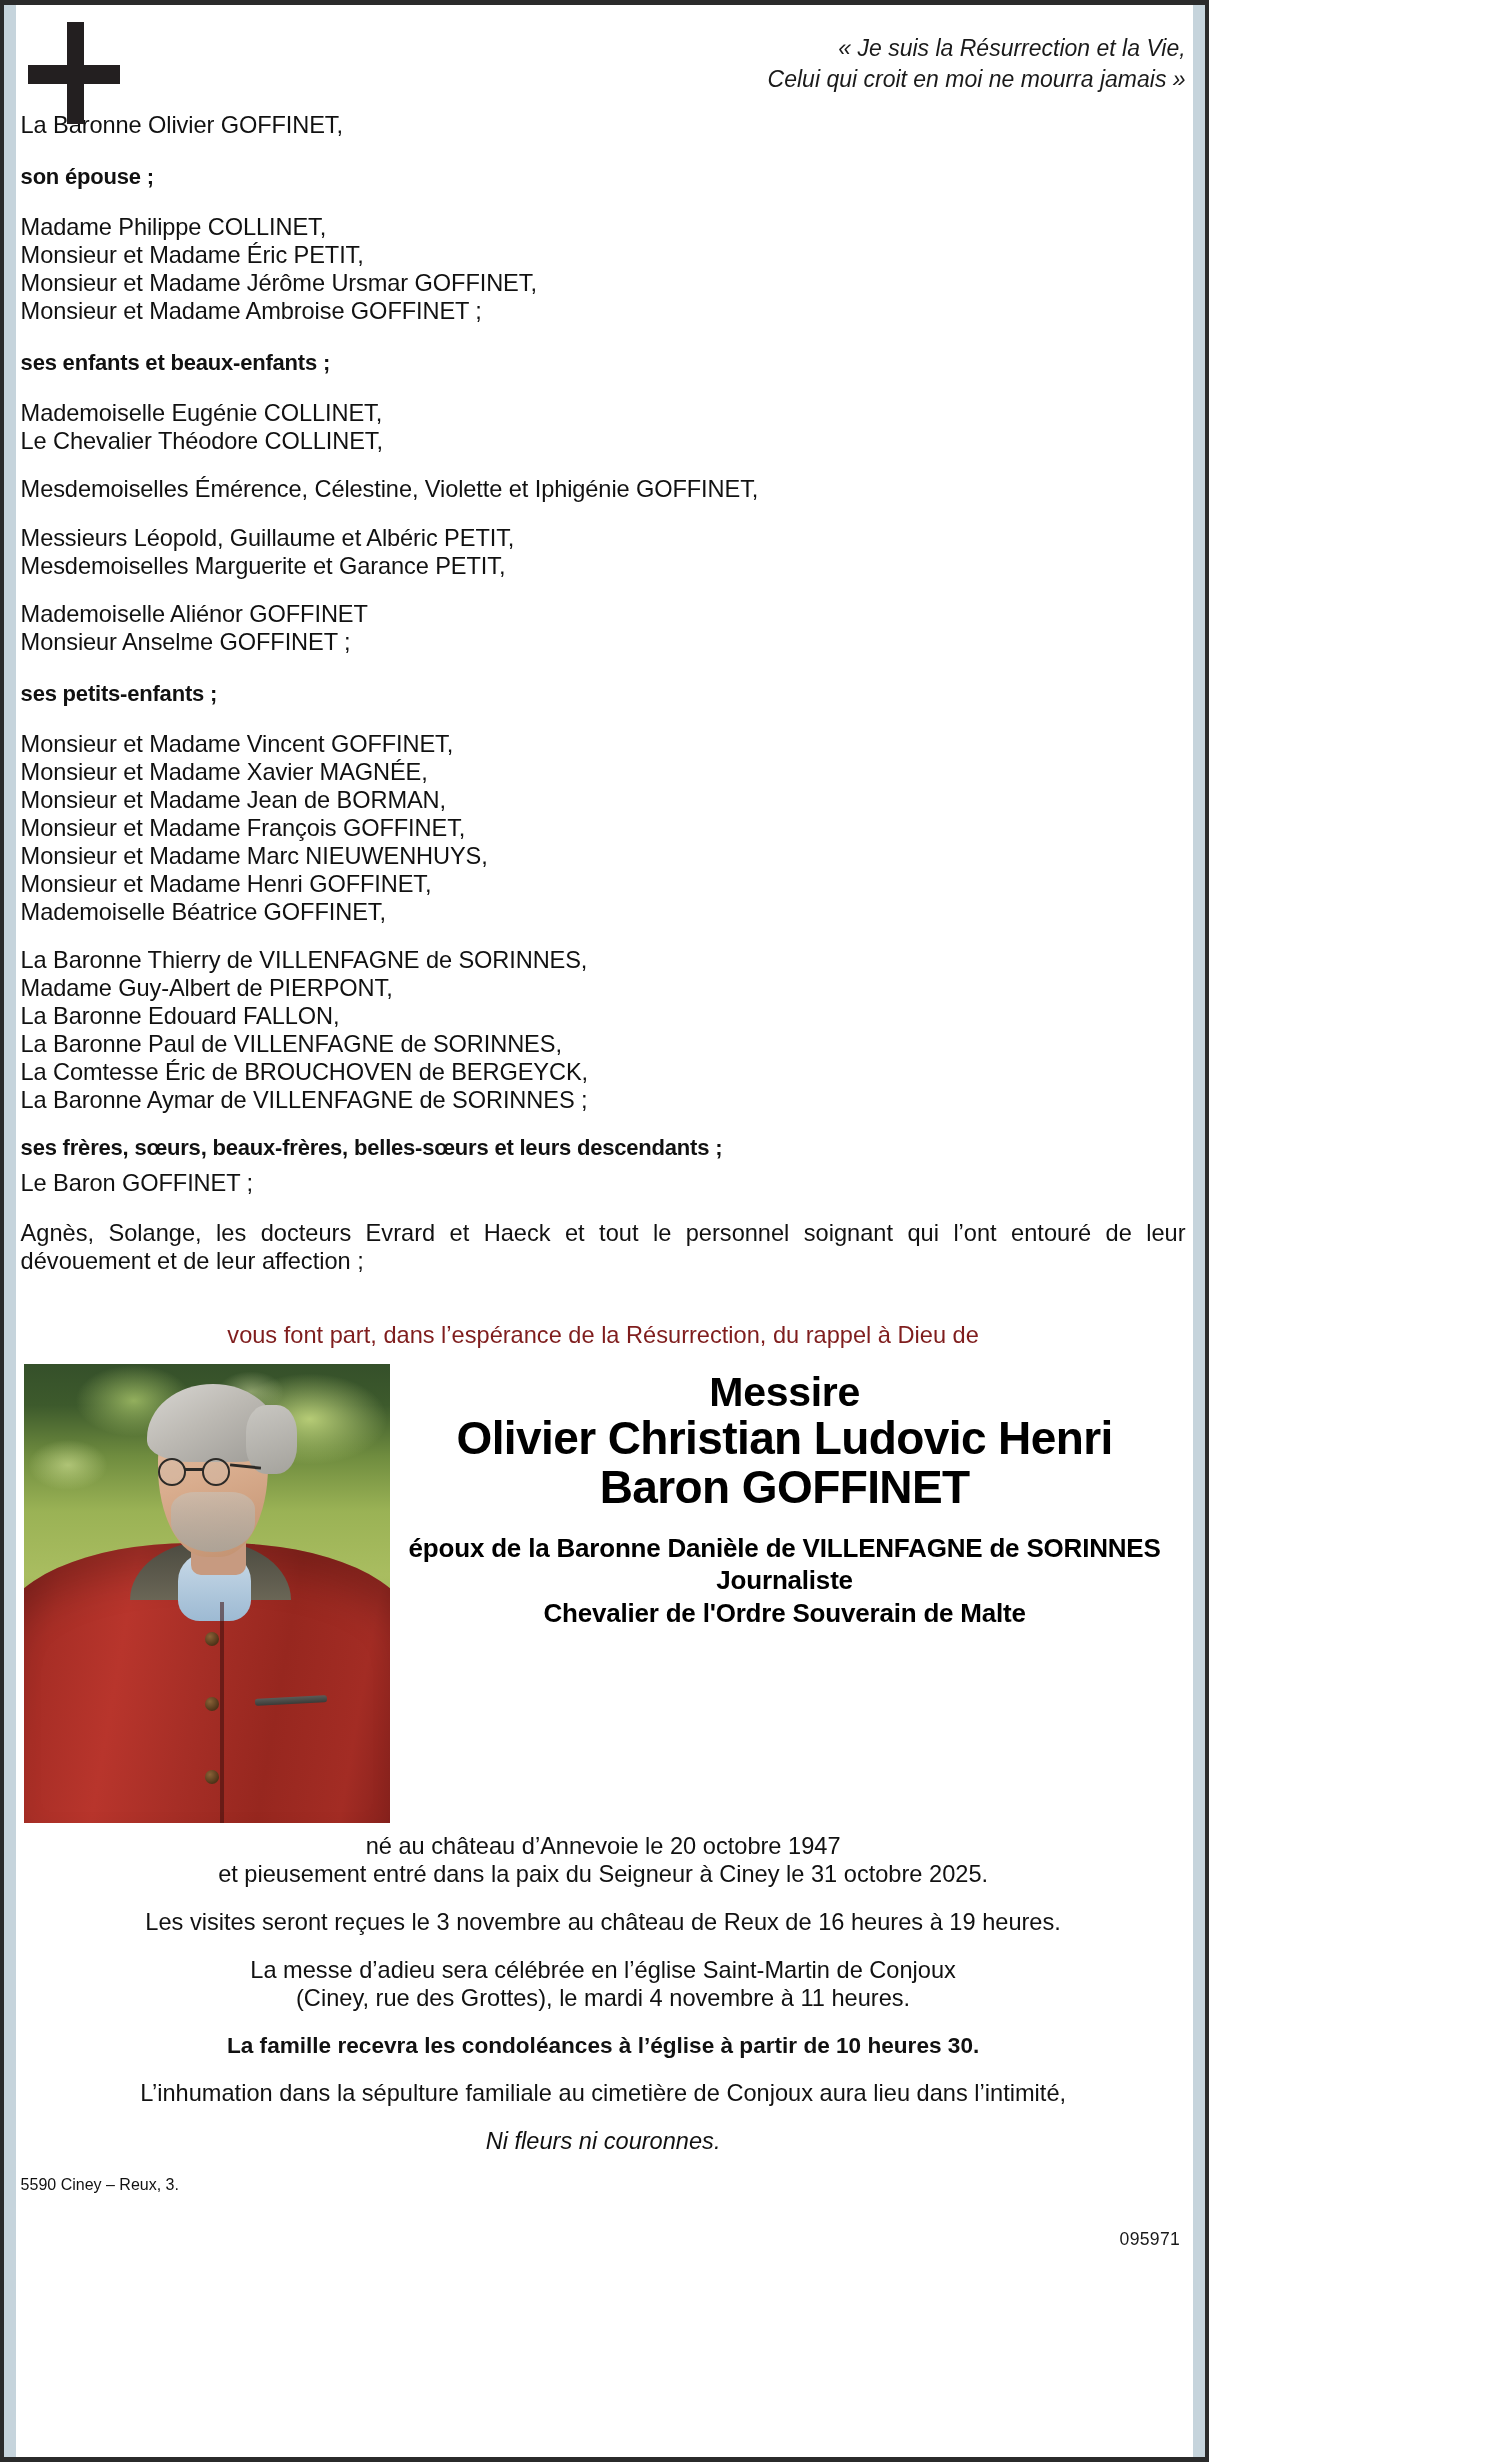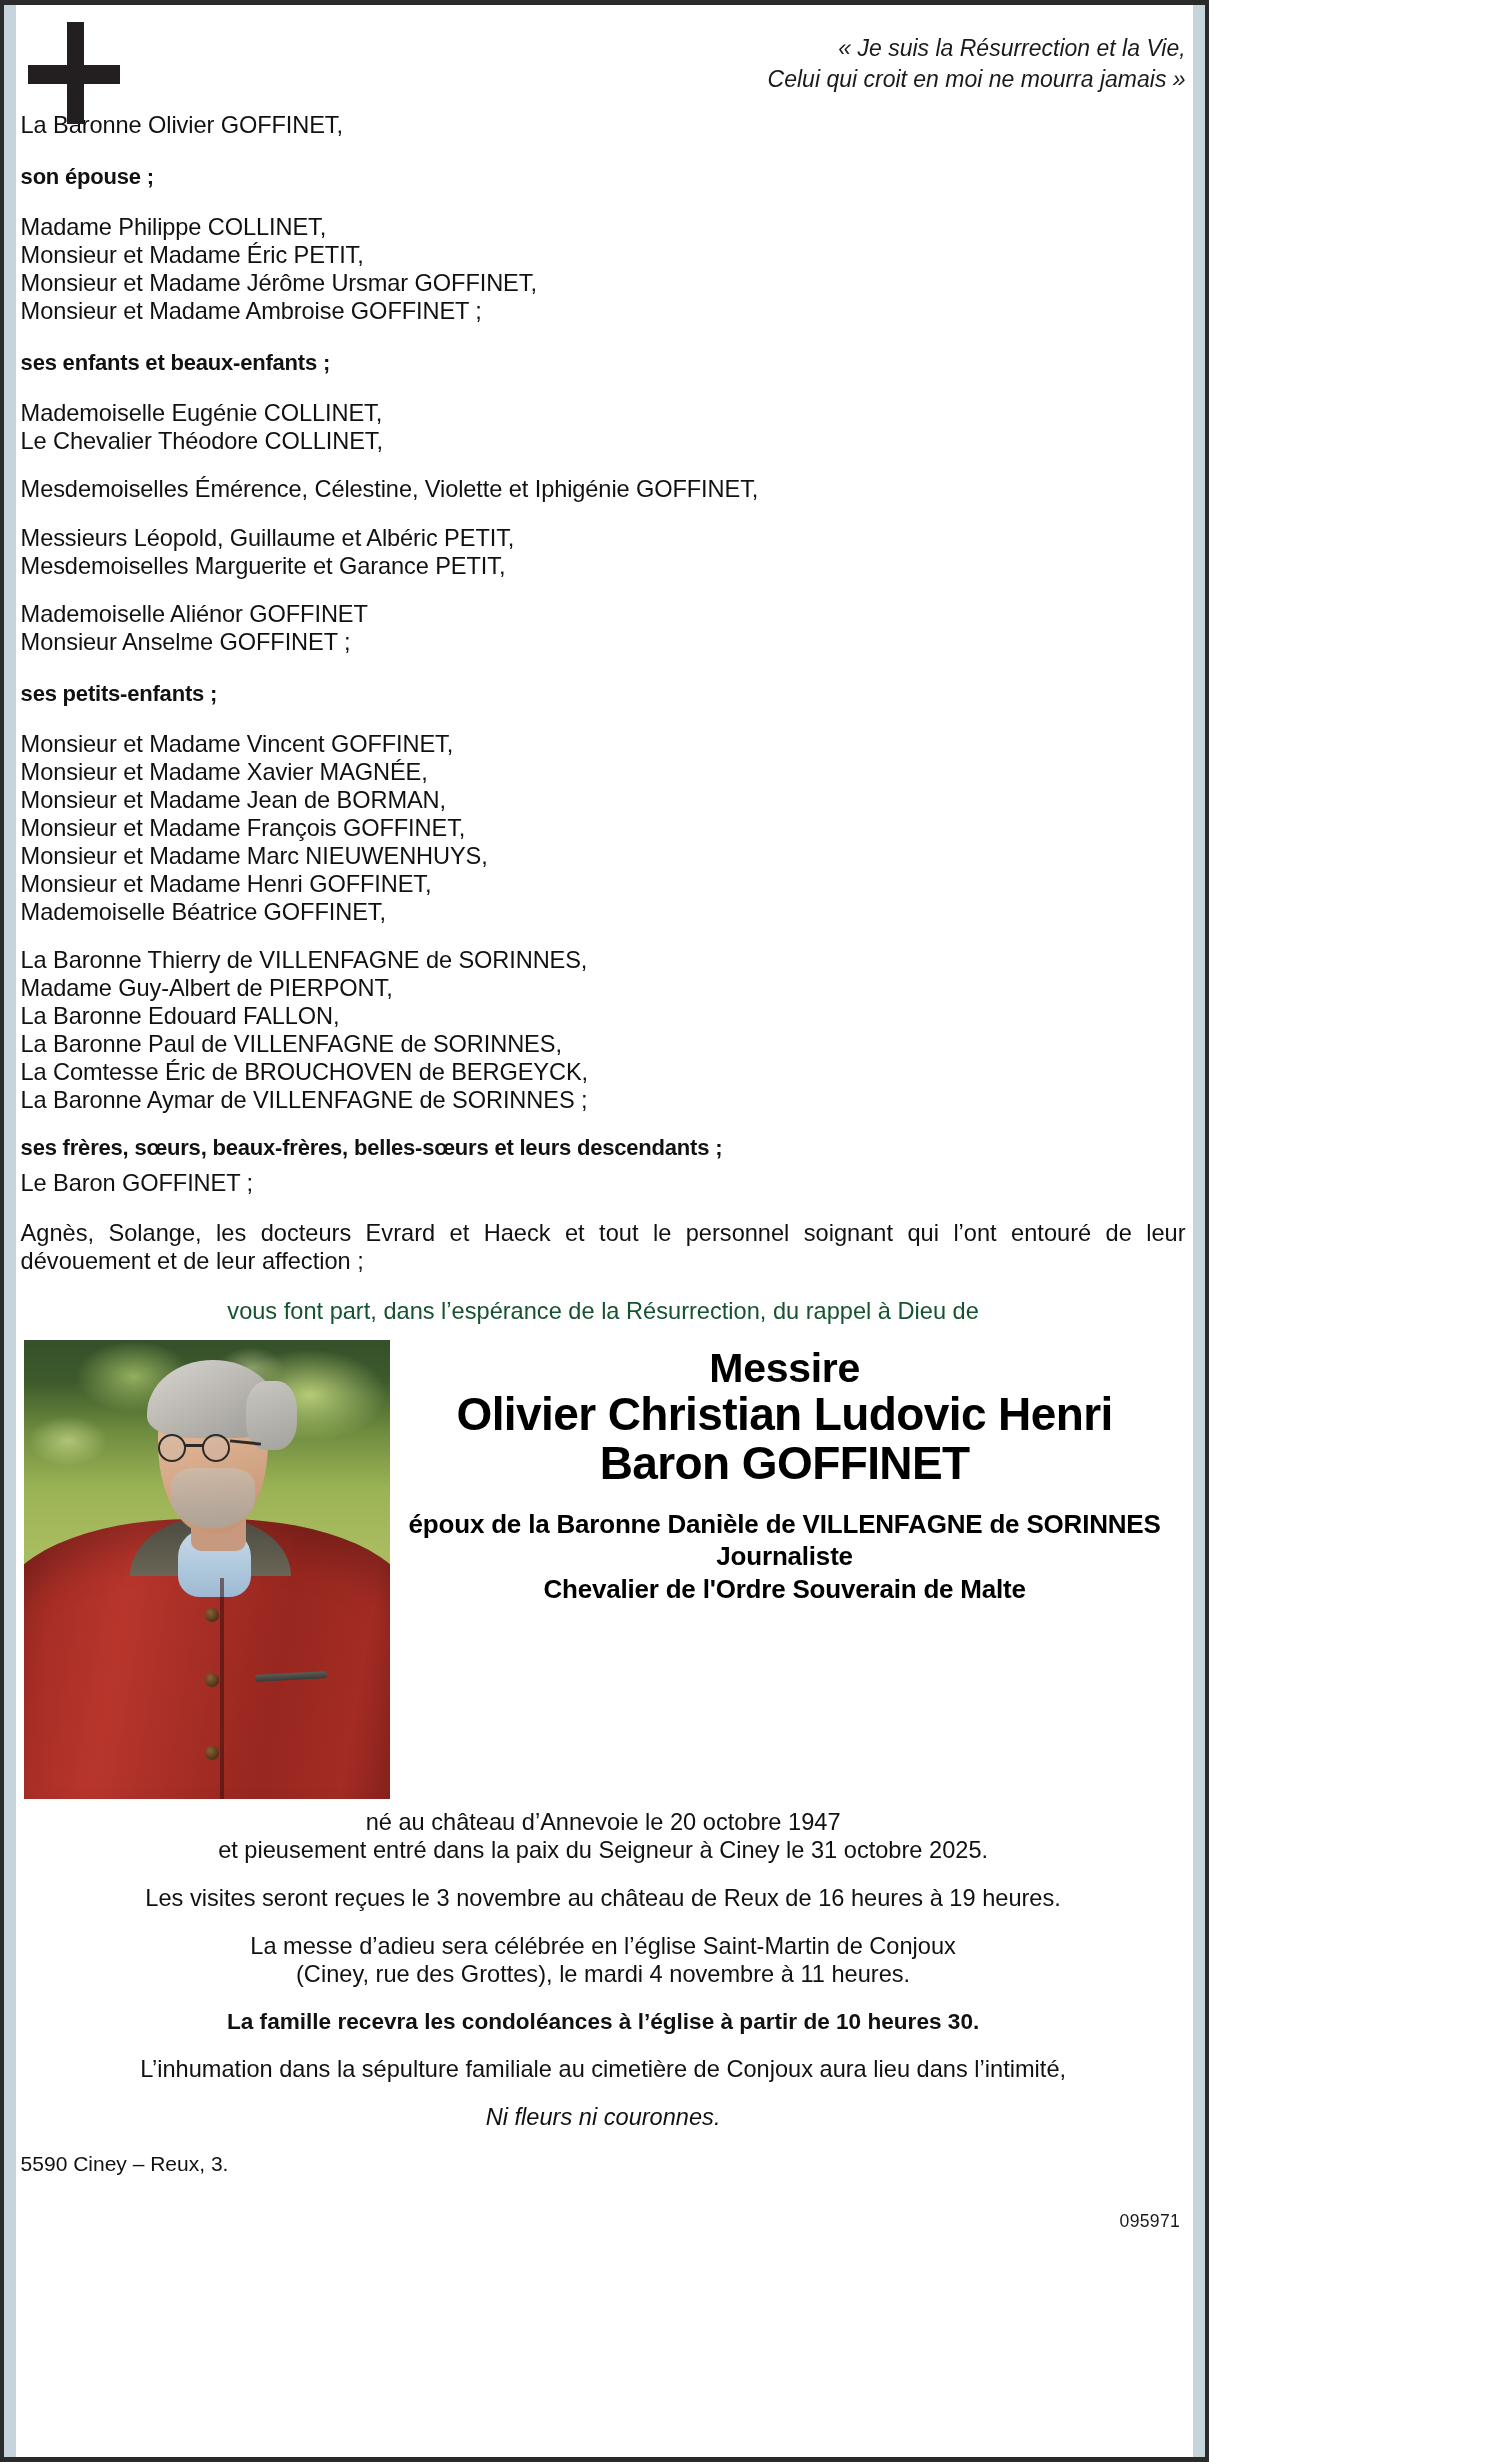--- a/index.html
+++ b/index.html
@@ -115,21 +115,22 @@
   .para {
     font-size: 23.6px;
     line-height: 1.20;
     text-align: justify;
     text-justify: inter-word;
     color: #111111;
   }
   .announce {
     text-align: center;
     font-size: 23.6px;
-    color: #14532d;
+    color: #7f1d1d;
+    margin-top: 24px;
   }
 
   
   .feature {
     position: relative;
     height: 462px;
   }
   .photo {
     position: absolute;
     left: 3.7px;
@@ -344,21 +345,21 @@
     text-align: center;
     font-size: 23.6px;
     line-height: 1.18;
     color: #111111;
   }
   .ceremony .blk { margin-bottom: 20.3px; }
   .ceremony .bold { font-weight: bold; font-size: 22.6px; }
   .ceremony .ital { font-style: italic; }
 
   .address {
-    font-size: 21px;
+    font-size: 16px;
     color: #111111;
   }
   .refno {
     text-align: right;
     font-size: 17.6px;
     color: #1a1a1a;
     letter-spacing: 0.3px;
   }
 </style>
 </head>

